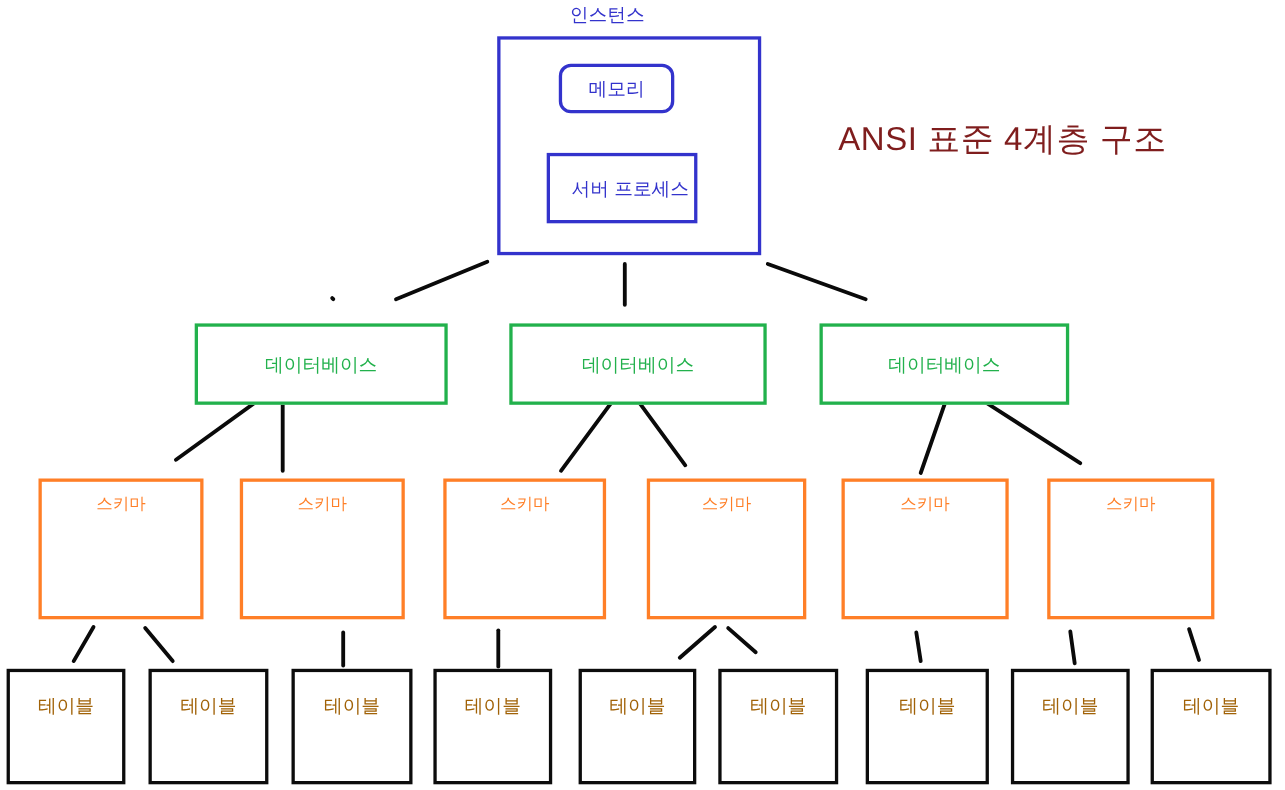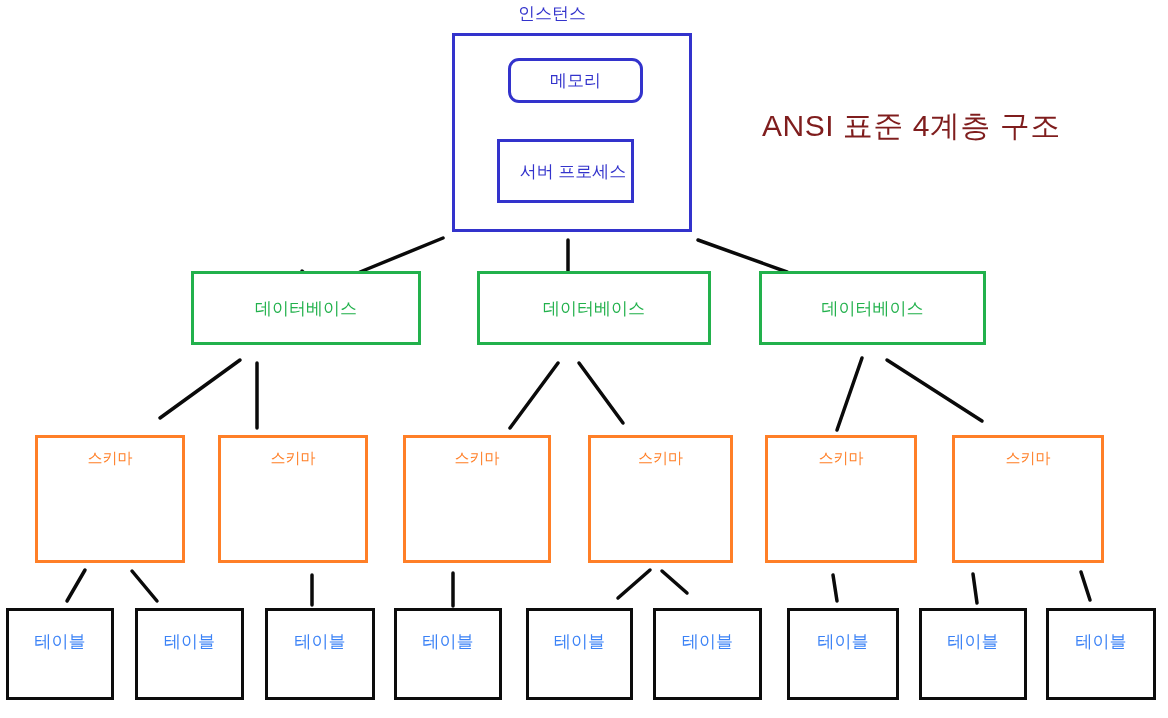--- a/index.html
+++ b/index.html
@@ -14,57 +14,57 @@
   
   .instance-label{
     left:432px;top:2px;width:240px;
     text-align:center;font-size:17px;color:var(--blue);
   }
   .instance-box{
     left:452px;top:33px;width:240px;height:199px;
     border:3px solid var(--blue);background:#fff;
   }
   .memory-box{
-    left:53px;top:22px;width:135px;height:45px;
+    left:53px;top:22px;width:105px;height:45px;
     border:3px solid var(--blue);border-radius:11px;
     display:flex;align-items:center;justify-content:center;
     font-size:17px;color:var(--blue);
   }
   .server-box{
     left:42px;top:103px;width:137px;height:64px;
     border:3px solid var(--blue);
     display:flex;align-items:center;justify-content:center;
     font-size:17px;color:var(--blue);padding-left:15px;
   }
   
   .diagram-title{
     left:762px;top:106px;width:330px;
     font-size:30px;color:#7f1d1d;letter-spacing:0.5px;
     white-space:nowrap;
   }
   
   .db-box{
-    top:271px;height:74px;
+    top:294px;height:74px;
     border:3px solid var(--green);background:#fff;
     display:flex;align-items:center;justify-content:center;
-    font-size:17px;color:var(--green);margin-left:14px;
+    font-size:17px;color:var(--green);
   }
   
   .schema-box{
     top:435px;height:128px;
     border:3px solid var(--orange);background:#fff;
     text-align:center;padding-top:11px;
     font-size:15px;color:var(--orange);
   }
   
   .table-box{
-    top:608px;height:92px;
+    top:608px;height:105px;
     border:3px solid var(--black);background:#fff;
     text-align:center;padding-top:19px;
-    font-size:17px;color:#3b82f6;
+    font-size:17px;color:#a16207;
   }
   #connector-layer{
     position:absolute;left:0;top:0;width:1168px;height:718px;
     pointer-events:none;
   }
 </style>
 </head>
 <body>
 
 <div id="canvas" style="--blue: #3333cc; --green: #22b14c; --orange: #ff7f27; --black: #0c0c0c;">

